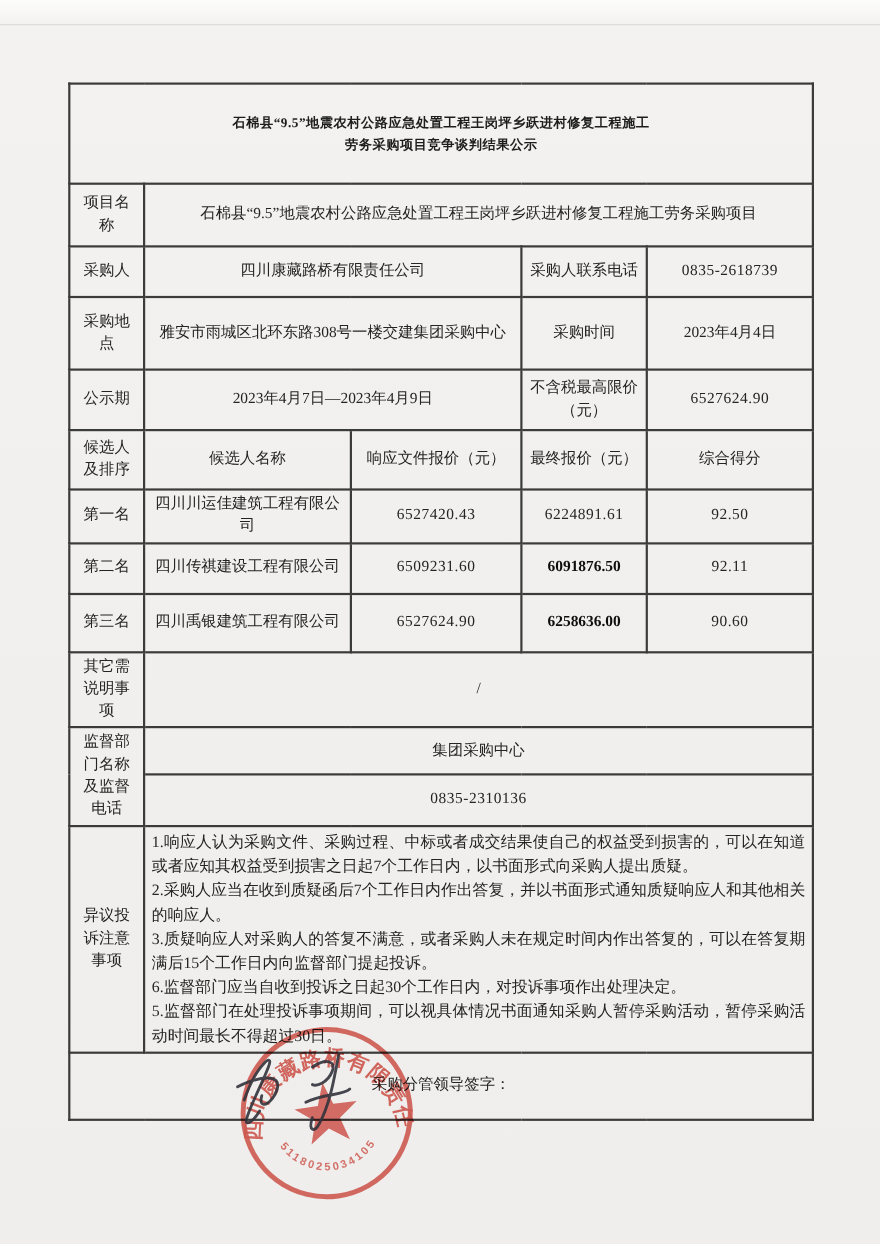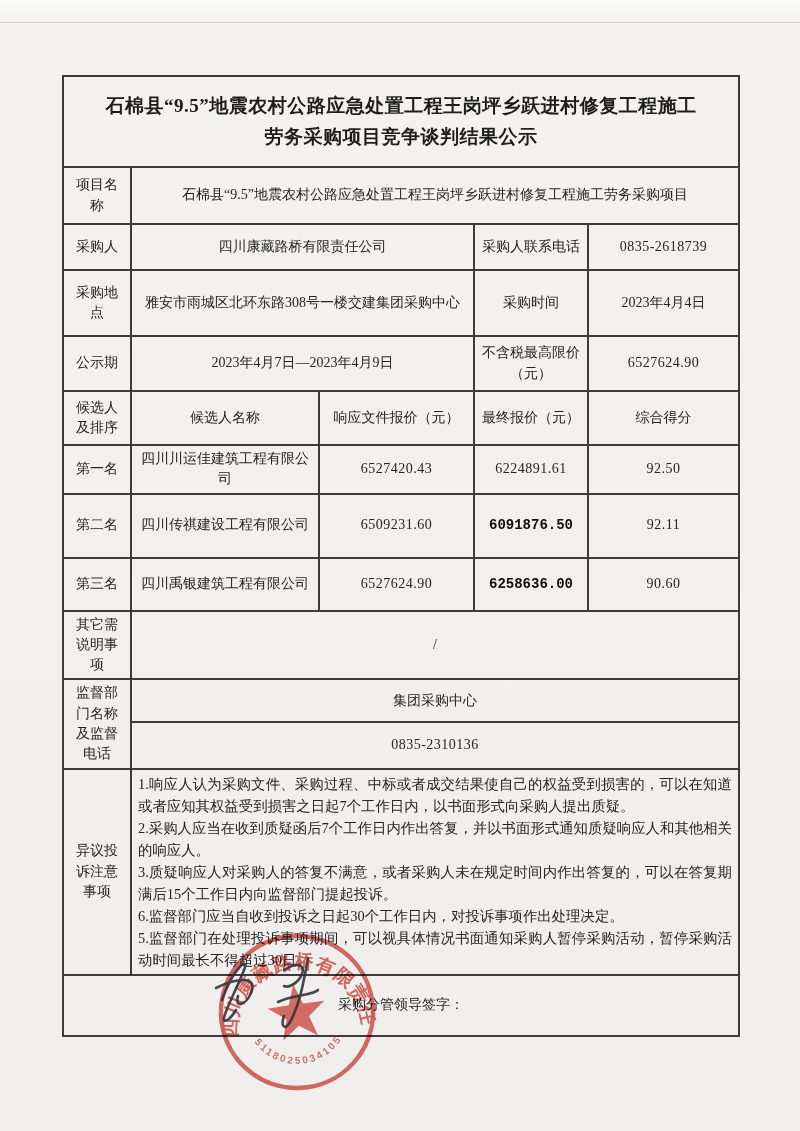--- a/index.html
+++ b/index.html
@@ -26,26 +26,26 @@
   table.doc td{
     border:2px solid #3b3b3b;
     padding:3px 6px;
     font-size:14px;
     vertical-align:middle;
     text-align:center;
     line-height:1.45;
     overflow:hidden;
   }
   .title-cell{height:83px;}
-  .doc-title{font-size:19px;font-weight:bold;letter-spacing:0.5px;line-height:1.6;color:#1d1d1d;}
+  .doc-title{font-size:12px;font-weight:bold;letter-spacing:0.5px;line-height:1.6;color:#1d1d1d;}
   .lbl{text-align:left;padding:3px 2px 3px 5px;}
   .left{text-align:left;padding-left:8px;}
   .num{letter-spacing:0.5px;font-family:Liberation Serif, serif;}
   .digital{
-    font-family:Liberation Mono, monospace;
+    font-family:Liberation Serif, serif;
     font-weight:700;color:#0e0e0e;font-size:14.5px;letter-spacing:0;
   }
   .notes-cell{text-align:left;padding:8px 10px;vertical-align:middle;}
   .notes-cell .note-line{font-size:14.4px;line-height:22px;text-align:justify;}
   .sign-cell{text-align:left;padding-left:10px;font-size:14.5px;height:53px;}
   
   .stamp{
     position:absolute;left:209px;top:924px;width:176px;height:176px;
     transform:rotate(-8deg);
     mix-blend-mode:multiply;
@@ -115,21 +115,21 @@
     </tr>
 
     <tr style="height:44px">
       <td>第一名</td>
       <td class="left">四川川运佳建筑工程有限公司</td>
       <td class="num">6527420.43</td>
       <td class="num">6224891.61</td>
       <td class="num">92.50</td>
     </tr>
 
-    <tr style="height:64px">
+    <tr style="height:46px">
       <td>第二名</td>
       <td class="left">四川传祺建设工程有限公司</td>
       <td class="num">6509231.60</td>
       <td class="digital">6091876.50</td>
       <td class="num">92.11</td>
     </tr>
 
     <tr style="height:53px">
       <td>第三名</td>
       <td class="left">四川禹银建筑工程有限公司</td>

